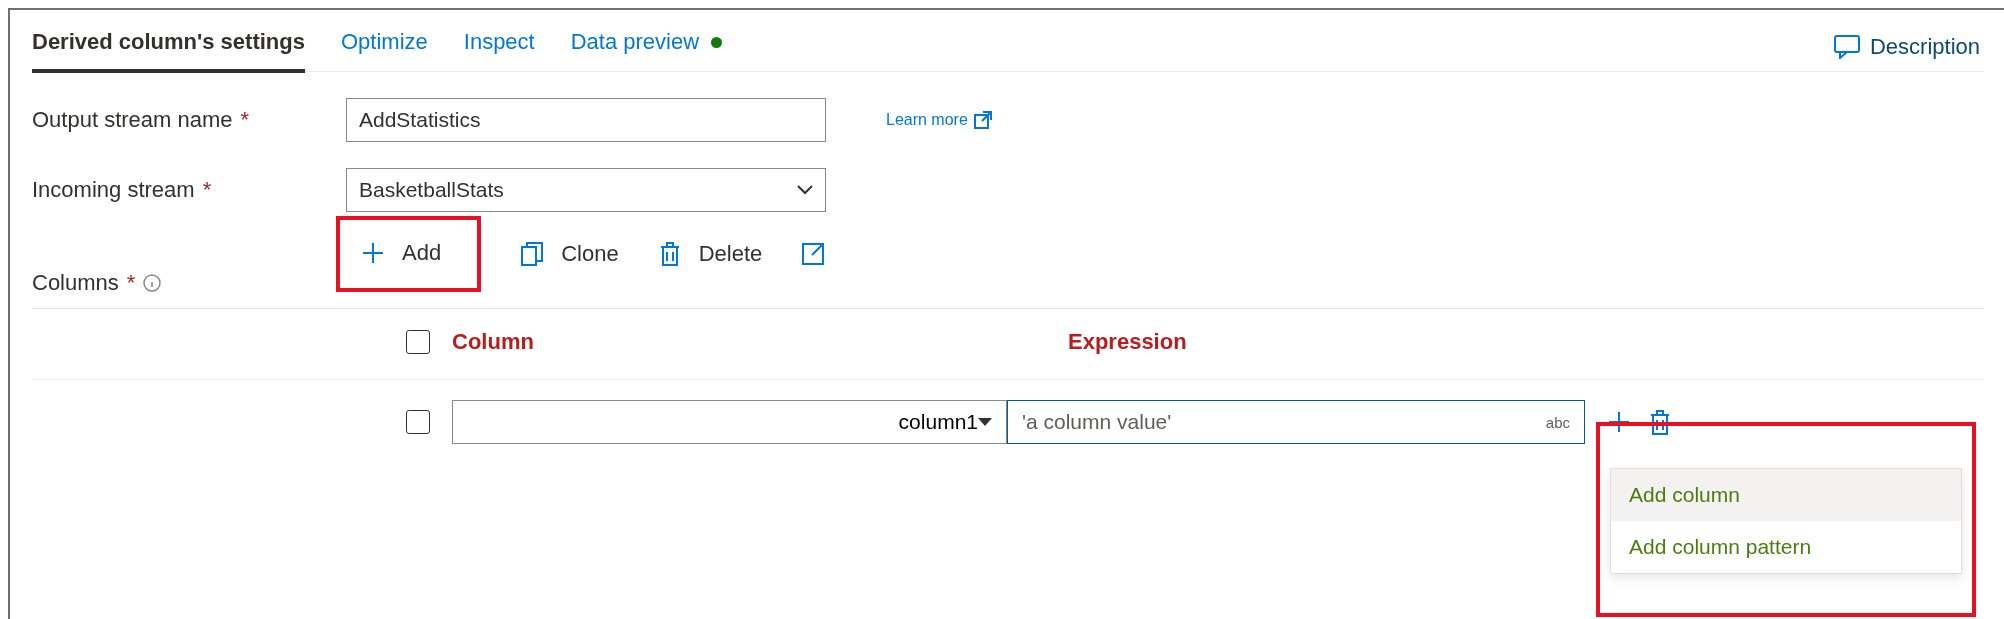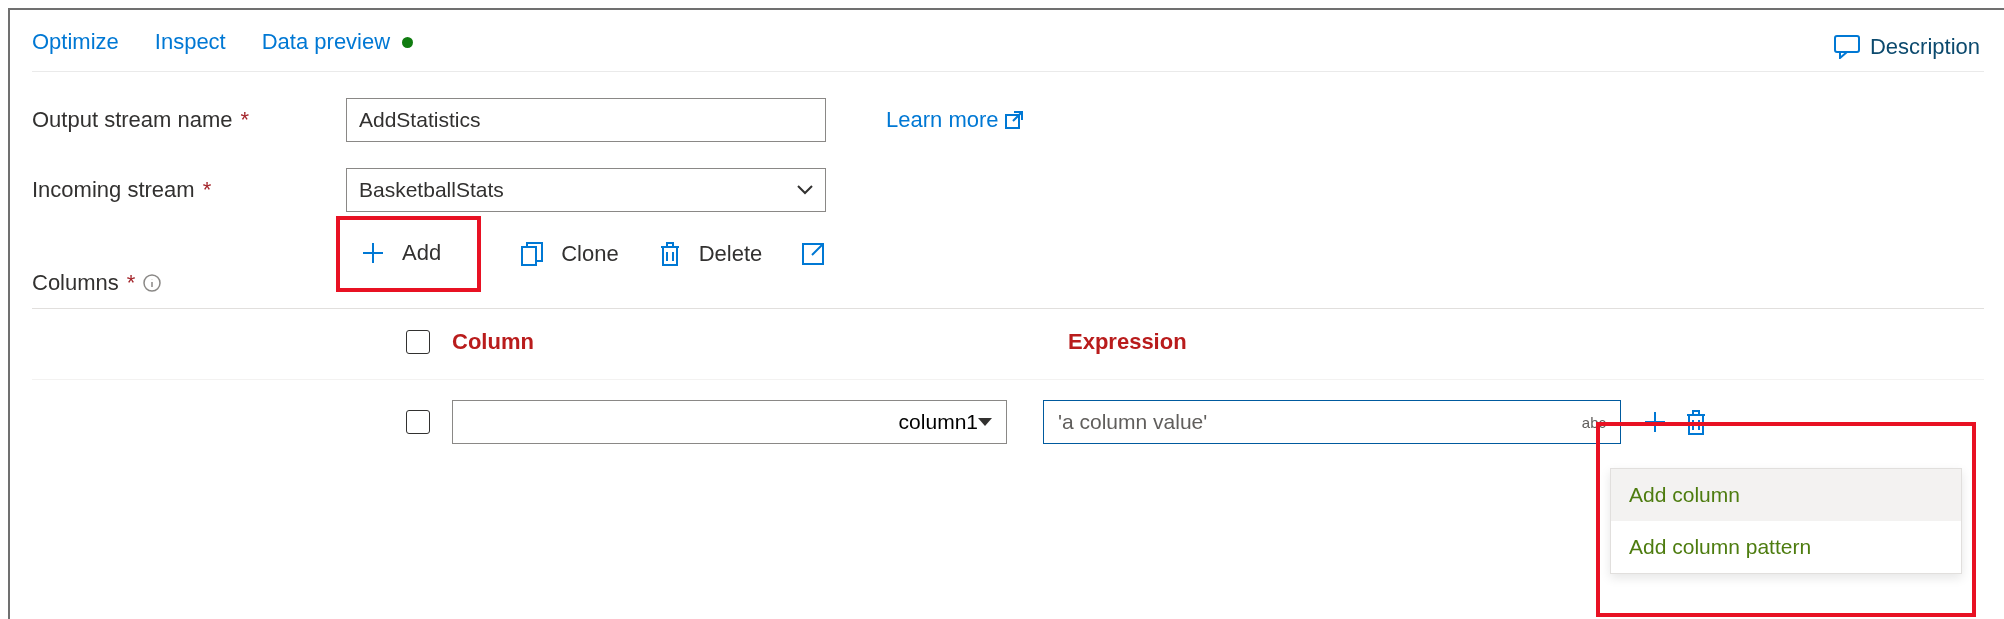--- a/index.html
+++ b/index.html
@@ -13,56 +13,57 @@
 
   .description-link { margin-left: auto; color: #0c4a6e; font-size: 22px; display: inline-flex; align-items: center; gap: 10px; cursor: pointer; padding-right: 4px; }
 
   .field-row { display: flex; align-items: center; margin-top: 26px; }
   .field-label { width: 314px; font-size: 22px; color: #323130; display: inline-flex; align-items: center; gap: 8px; }
   .req { color: #a4262c; }
 
   .text-input { width: 480px; height: 44px; border: 1px solid #8a8886; padding: 4px 12px; font-size: 21px; color: #323130; background: #fff; }
   .select-input { width: 480px; height: 44px; border: 1px solid #8a8886; padding: 16px 12px; font-size: 21px; color: #323130; background: #fff; display: flex; align-items: center; justify-content: space-between; cursor: pointer; }
 
-  .learn-more { color: #0078d4; font-size: 22px; margin-left: 60px; display: inline-flex; align-items: center; gap: 6px; cursor: pointer; }
+  .learn-more { color: #0078d4; font-size: 16px; margin-left: 60px; display: inline-flex; align-items: center; gap: 6px; cursor: pointer; }
 
   .second-row { margin-top: 26px; }
 
   .toolbar-row { display: flex; align-items: center; padding-left: 314px; gap: 40px; margin-top: 4px; }
   .tb-btn { display: inline-flex; align-items: center; gap: 18px; font-size: 22px; color: #323130; cursor: pointer; }
   .tb-btn svg { color: #0078d4; }
 
   .add-highlight { border: 4px solid #e81123; padding: 20px 36px 20px 22px; margin-left: -10px; }
 
   .columns-label-row { display: flex; align-items: center; margin-top: -22px; }
 
   .headers-row { display: flex; align-items: center; padding-left: 374px; margin-top: 12px; border-top: 1px solid #e1dfdd; padding-top: 20px; }
   .chk { width: 24px; height: 24px; border: 1px solid #323130; border-radius: 3px; background: #fff; cursor: pointer; flex: 0 0 24px; }
   .hdr { font-size: 22px; font-weight: 600; color: #b91c1c; }
 
   .data-row { display: flex; align-items: center; padding-left: 374px; margin-top: 24px; border-top: 1px solid #f3f2f1; padding-top: 20px; position: relative; }
   .col-dd { width: 555px; height: 44px; border: 1px solid #8a8886; padding: 0 14px; display: flex; align-items: center; justify-content: flex-end; cursor: pointer; margin-left: 22px; font-size: 21px; }
-  .expr-in { width: 578px; height: 44px; border: 1px solid #005a9e; padding: 0 14px; display: flex; align-items: center; justify-content: space-between; cursor: pointer; margin-left: 36px; font-size: 21px; color: #605e5c; position: relative; }
+  .expr-in { width: 578px; height: 44px; border: 1px solid #005a9e; padding: 0 14px; display: flex; align-items: center; justify-content: space-between; cursor: pointer; font-size: 21px; color: #605e5c; position: relative; }
   .abc-badge { font-size: 15px; color: #605e5c; }
 
   .row-actions { display: inline-flex; gap: 18px; margin-left: 22px; align-items: center; }
 
   .context-panel { position: absolute; right: 30px; top: 412px; border: 4px solid #e81123; width: 380px; height: 195px; }
   .context-menu { position: absolute; top: 42px; left: 10px; right: 10px; background: #fff; border: 1px solid #e1dfdd; box-shadow: 0 4px 10px rgba(0,0,0,0.1); }
   .ctx-item { padding: 14px 18px; font-size: 21px; color: #4d7c0f; cursor: pointer; }
   .ctx-item.sel { background: #f3f2f1; }
 
   svg { display: inline-block; vertical-align: middle; }
 </style>
 </head>
 <body>
 
 <div class="frame">
 
   <div class="tabs-row">
+    <div class="tab active">Derived column's settings</div>
     <div class="tab">Optimize</div>
     <div class="tab">Inspect</div>
     <div class="tab">
       <span>Data preview</span>
       <span class="status-dot"></span>
     </div>
     <div class="description-link">
       <svg width="26" height="24" viewBox="0 0 26 24" fill="none" stroke="#0078d4" stroke-width="2">
           <rect x="1" y="1" width="24" height="16" rx="2"></rect>
           <path d="M6 17 L6 23 L13 17"></path>

